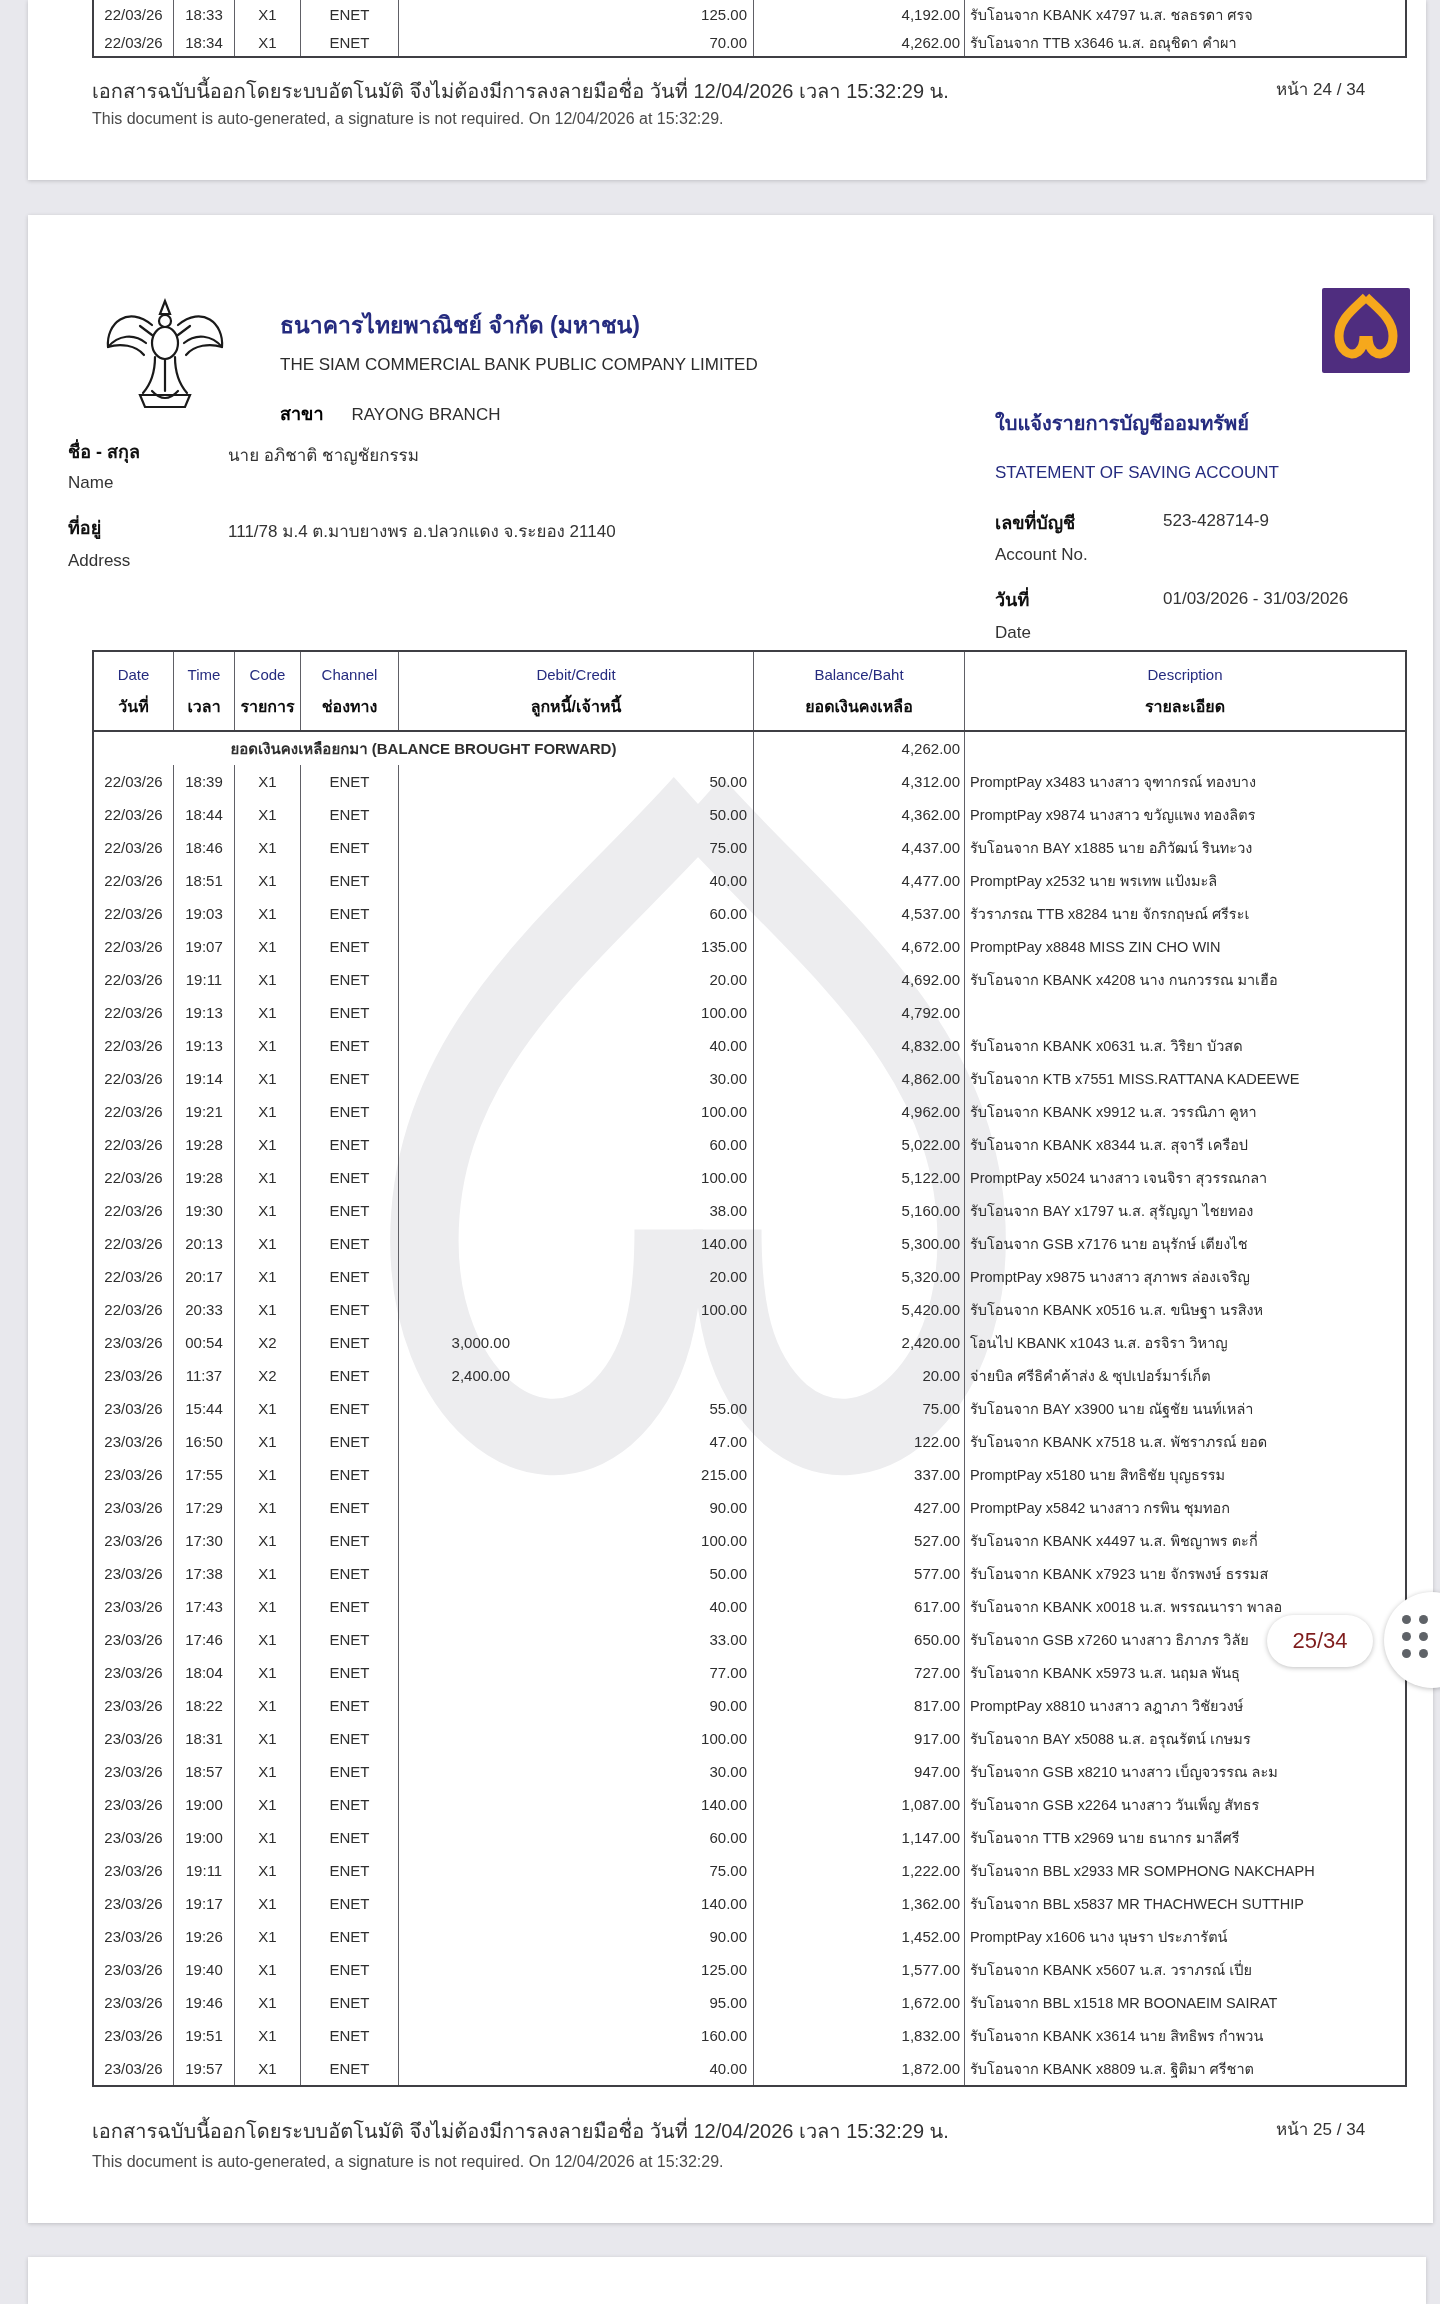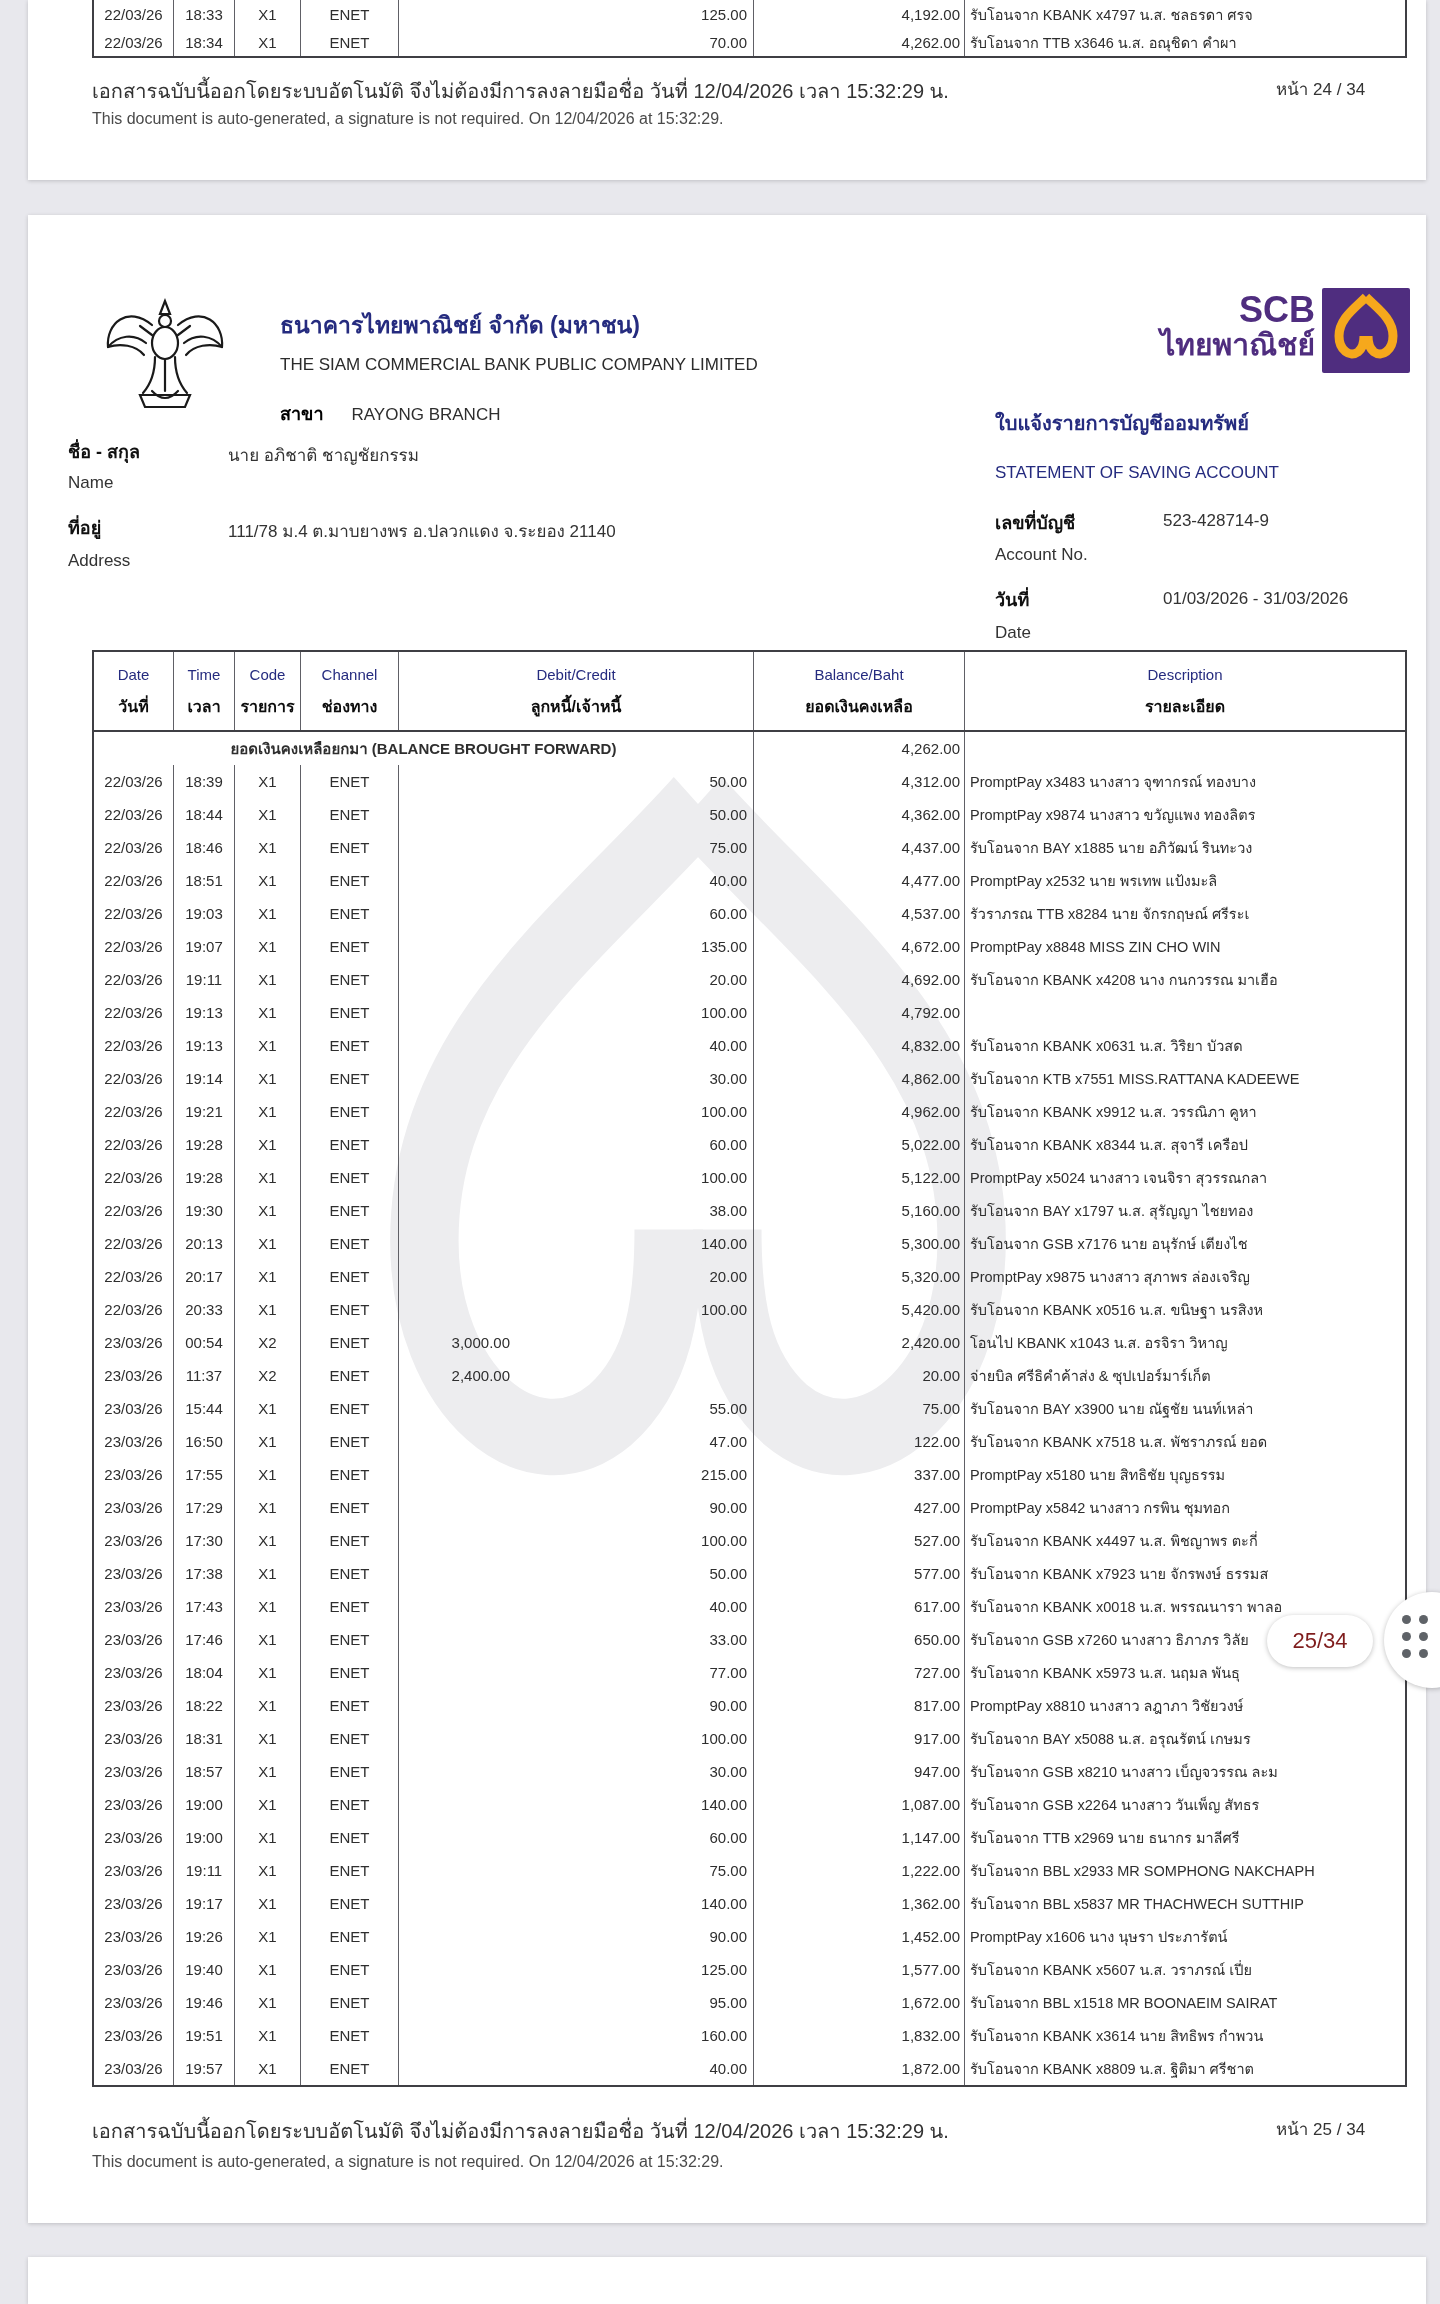--- a/index.html
+++ b/index.html
@@ -1,20 +1,20 @@
 <!DOCTYPE html>
 <html><head>
 <meta charset="utf-8">
 <style>
   html,body{margin:0;padding:0;width:1440px;height:2304px;overflow:hidden;
     background:#e8e8ed;font-family:"Liberation Sans",sans-serif;color:#2e2e2e;}
   .page{position:absolute;left:28px;width:1398px;background:#fff;
     box-shadow:0 1px 4px rgba(0,0,0,.18);}
   #page24{top:0;height:180px;}
-  #page25{top:215px;height:2008px;}
+  #page25{top:215px;height:2008px;padding-left:7px;}
   #page26{top:2257px;height:47px;}
 
   
   .stmtTable{position:absolute;left:64px;width:1315px;border:2px solid #3f3f44;box-sizing:border-box;background:transparent;}
   .fragTable{border-top:none;}
   .thead{display:grid;grid-template-columns:80px 61px 66px 98px 355px 211px 440px;
     height:78px;border-bottom:2px solid #3f3f44;}
   .thead .hcell{display:flex;flex-direction:column;align-items:center;justify-content:space-around;
     padding:8px 0 6px;box-sizing:border-box;}
   .hen{color:#252b7f;font-size:15px;}
@@ -124,24 +124,20 @@
       <path d="M40 100 L90 100 L85 112 L45 112 Z"></path>
     </g>
   </svg>
 
   <div class="bankTh navy">ธนาคารไทยพาณิชย์ จำกัด (มหาชน)</div>
   <div class="bankEn">THE SIAM COMMERCIAL BANK PUBLIC COMPANY LIMITED</div>
   <div class="branchRow">
     <b>สาขา</b><span>RAYONG BRANCH</span>
   </div>
 
-  <div class="scbText purple">
-    <div class="l1">SCB</div>
-    <div class="l2">ไทยพาณิชย์</div>
-  </div>
   <div class="scbSquare">
     <svg width="88" height="85" viewBox="0 0 88 85">
       <path d="M44 9 C56 21 71 31 71 48 C71 62 60 70 52 64 C47 60 46 54 46 48" fill="none" stroke="#f6a81c" stroke-width="9"></path>
       <path d="M44 9 C32 21 17 31 17 48 C17 62 28 70 36 64 C41 60 42 54 42 48" fill="none" stroke="#f6a81c" stroke-width="9"></path>
     </svg>
   </div>
 
   <div class="stmtTh navy">ใบแจ้งรายการบัญชีออมทรัพย์</div>
   <div class="stmtEn navy">STATEMENT OF SAVING ACCOUNT</div>
   <div class="lblTh" style="left:967px;top:293px;">เลขที่บัญชี</div>

